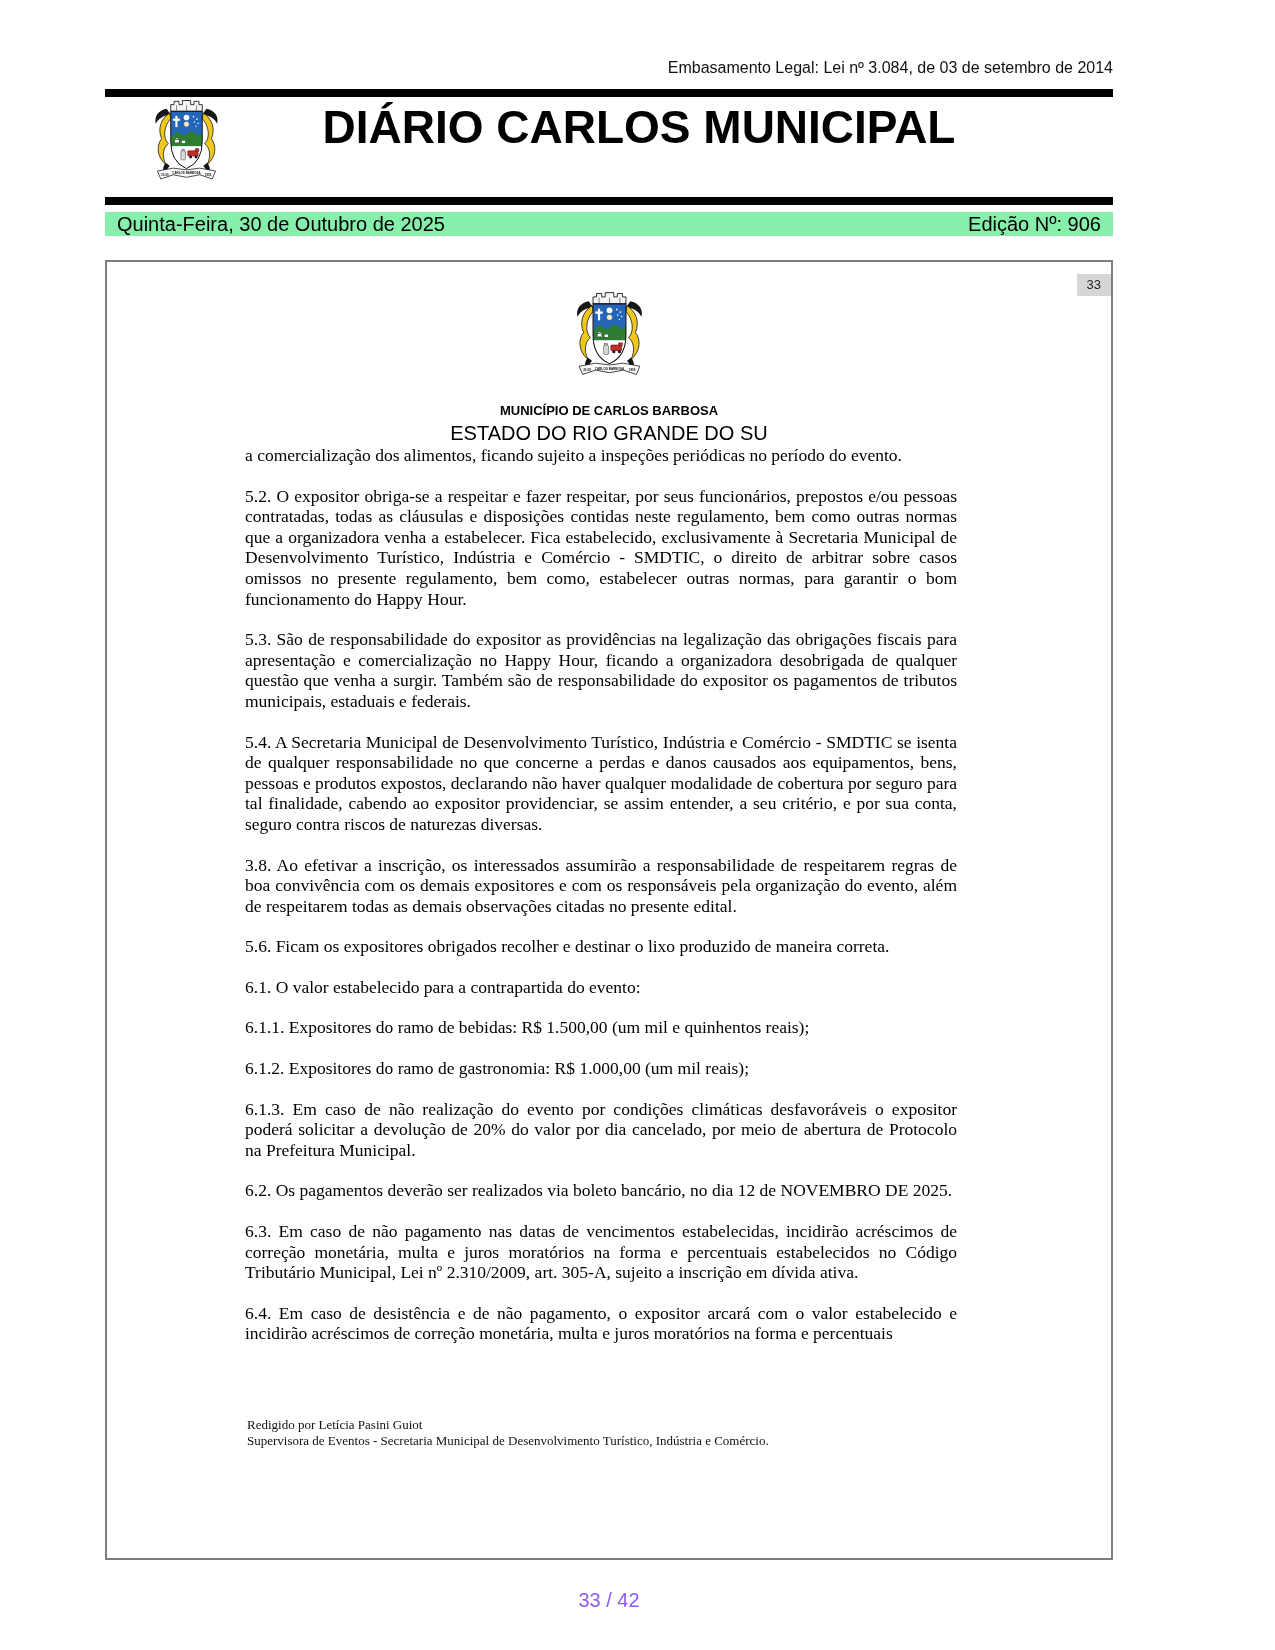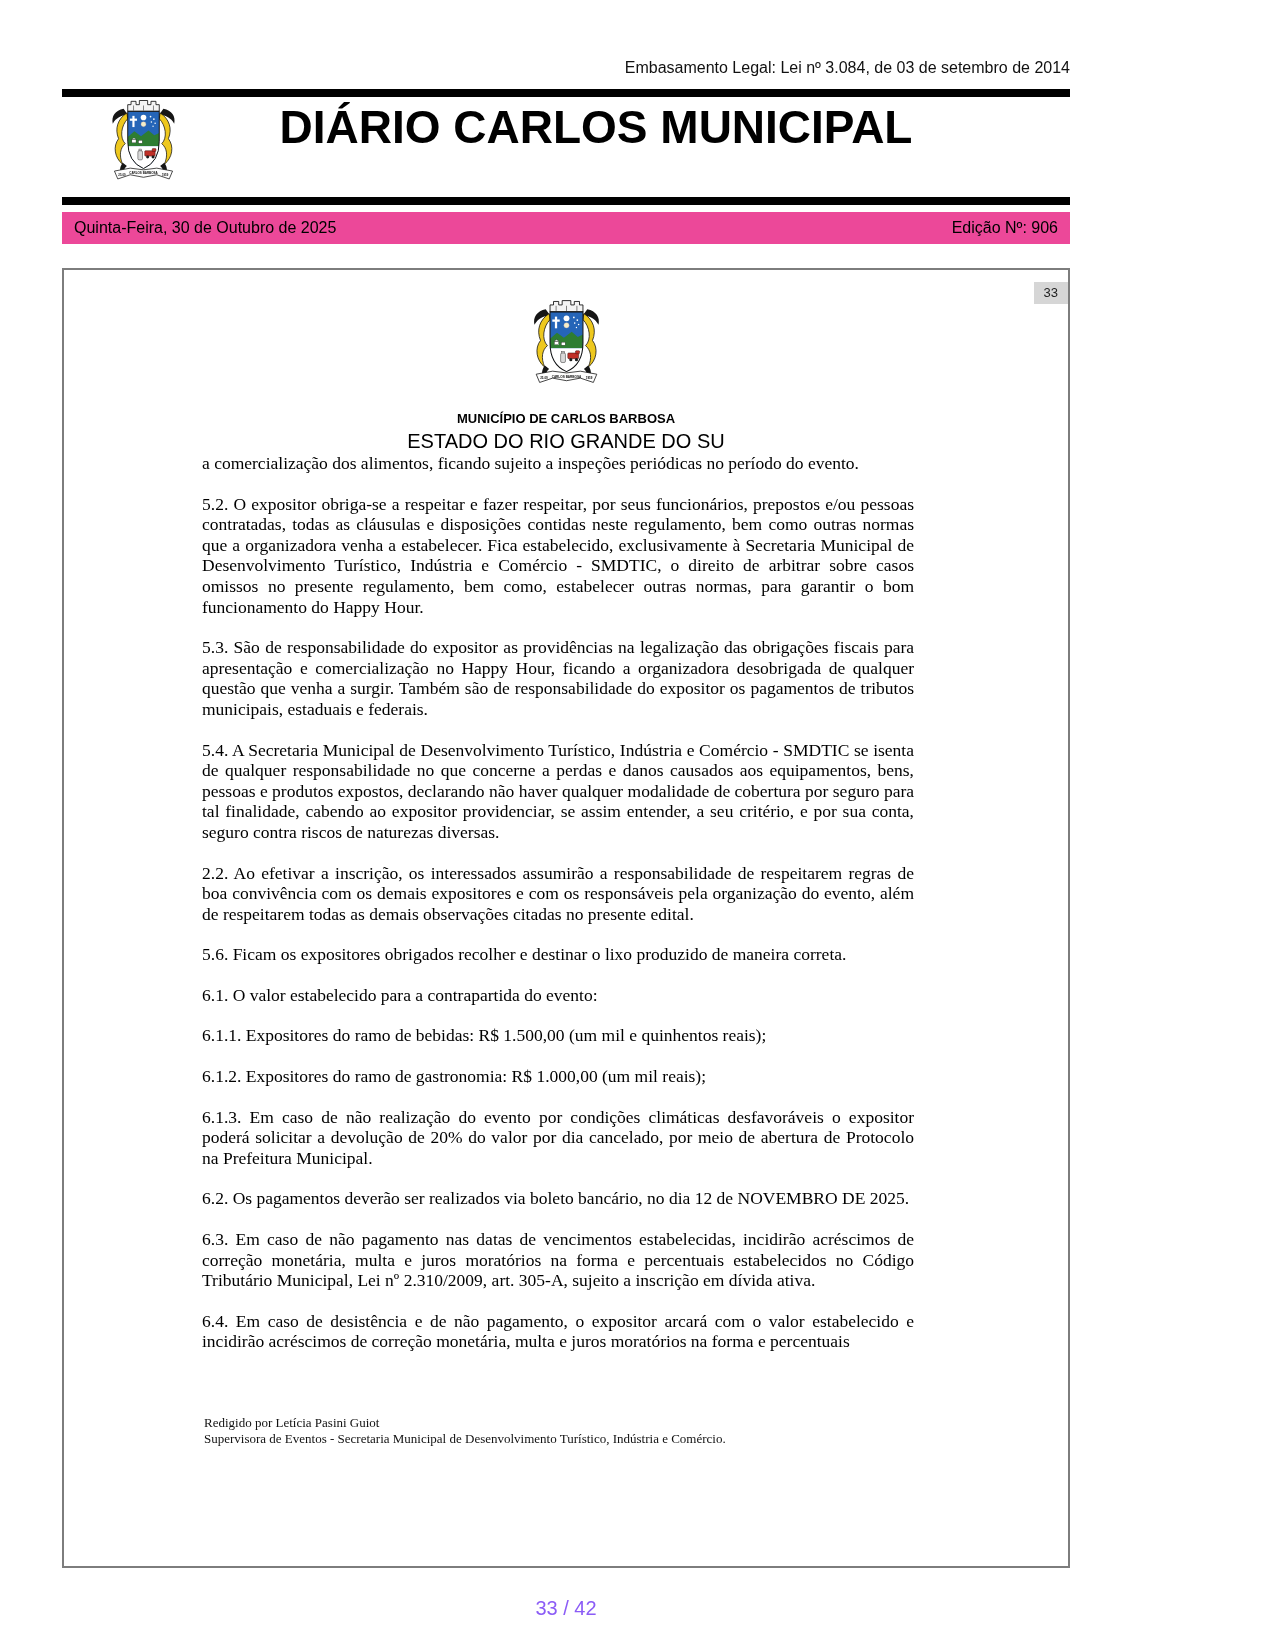--- a/index.html
+++ b/index.html
@@ -1,49 +1,49 @@
 <!DOCTYPE html>
 <html><head>
 <meta charset="utf-8">
 <style>
   html,body{margin:0;padding:0;background:#ffffff;}
   body{width:1275px;height:1650px;position:relative;font-family:"Liberation Sans",sans-serif;color:#000;overflow:hidden;}
-  .content-col{width:1008px;margin-left:62px;}
+  .content-col{width:1008px;margin-left:105px;}
 
   
   .legal-line{padding-top:58px;text-align:right;font-size:16px;line-height:20px;color:#111;}
 
   
   .black-rule{height:8px;background:#000;margin-top:11px;}
   .black-rule.second{margin-top:0;}
 
   
   .masthead{position:relative;height:96px;text-align:center;padding-top:4px;}
   .masthead .logo-wrap{position:absolute;left:40px;top:1px;}
   .mast-title{font-size:46px;font-weight:bold;line-height:52px;letter-spacing:0px;padding-left:60px;}
   .mast-subtitle{font-size:29px;line-height:33px;padding-left:60px;}
 
   
-  .date-bar{margin-top:7px;height:32px;background:#ec4899;display:flex;justify-content:space-between;align-items:center;font-size:16px;padding:0 12px;box-sizing:border-box;}
+  .date-bar{margin-top:7px;height:24px;background:#86efac;display:flex;justify-content:space-between;align-items:center;font-size:20px;padding:0 12px;box-sizing:border-box;}
 
   
   .page-box{position:relative;margin-top:24px;height:1300px;background:#fff;border:2px solid #7d7d7d;box-sizing:border-box;}
   .corner-badge{position:absolute;top:12px;right:0;background:#d6d6d6;font-size:13px;line-height:22px;padding:0 10px;color:#222;}
 
   .page-content{padding-top:28px;text-align:center;}
   .muni-title{font-size:13px;font-weight:bold;line-height:22px;margin-top:9px;}
   .muni-subtitle{font-size:20px;line-height:22px;}
 
   
   .body-text{font-family:"Liberation Serif",serif;font-size:17.5px;line-height:20.6px;text-align:justify;padding:1px 154px 0 138px;}
   .body-text p{margin:0 0 20px 0;}
   .body-text p.bold-head{font-weight:bold;}
 
   
-  .signature{position:absolute;left:140px;bottom:120px;text-align:left;font-family:"Liberation Serif",serif;font-size:13px;line-height:15.5px;color:#111;}
+  .signature{position:absolute;left:140px;bottom:110px;text-align:left;font-family:"Liberation Serif",serif;font-size:13px;line-height:15.5px;color:#111;}
 
   
   .page-indicator{margin-top:29px;text-align:center;font-size:20px;color:#8b5cf6;}
 
   svg text{font-family:"Liberation Sans",sans-serif;font-weight:bold;}
 </style>
 </head>
 <body>
 
 <svg width="0" height="0" style="position:absolute" aria-hidden="true">
@@ -132,21 +132,21 @@
           </svg>
       </span>
       <div class="muni-title">MUNICÍPIO DE CARLOS BARBOSA</div>
       <div class="muni-subtitle">ESTADO DO RIO GRANDE DO SU</div>
 
       <div class="body-text">
         <p>a comercialização dos alimentos, ficando sujeito a inspeções periódicas no período do evento.</p>
         <p>5.2. O expositor obriga-se a respeitar e fazer respeitar, por seus funcionários, prepostos e/ou pessoas contratadas, todas as cláusulas e disposições contidas neste regulamento, bem como outras normas que a organizadora venha a estabelecer. Fica estabelecido, exclusivamente à Secretaria Municipal de Desenvolvimento Turístico, Indústria e Comércio - SMDTIC, o direito de arbitrar sobre casos omissos no presente regulamento, bem como, estabelecer outras normas, para garantir o bom funcionamento do Happy Hour.</p>
         <p>5.3. São de responsabilidade do expositor as providências na legalização das obrigações fiscais para apresentação e comercialização no Happy Hour, ficando a organizadora desobrigada de qualquer questão que venha a surgir. Também são de responsabilidade do expositor os pagamentos de tributos municipais, estaduais e federais.</p>
         <p>5.4. A Secretaria Municipal de Desenvolvimento Turístico, Indústria e Comércio - SMDTIC se isenta de qualquer responsabilidade no que concerne a perdas e danos causados aos equipamentos, bens, pessoas e produtos expostos, declarando não haver qualquer modalidade de cobertura por seguro para tal finalidade, cabendo ao expositor providenciar, se assim entender, a seu critério, e por sua conta, seguro contra riscos de naturezas diversas.</p>
-        <p>2.2. Ao efetivar a inscrição, os interessados assumirão a responsabilidade de respeitarem regras de boa convivência com os demais expositores e com os responsáveis pela organização do evento, além de respeitarem todas as demais observações citadas no presente edital.</p>
+        <p>3.8. Ao efetivar a inscrição, os interessados assumirão a responsabilidade de respeitarem regras de boa convivência com os demais expositores e com os responsáveis pela organização do evento, além de respeitarem todas as demais observações citadas no presente edital.</p>
         <p>5.6. Ficam os expositores obrigados recolher e destinar o lixo produzido de maneira correta.</p>
         <p>6.1. O valor estabelecido para a contrapartida do evento:</p>
         <p>6.1.1. Expositores do ramo de bebidas: R$ 1.500,00 (um mil e quinhentos reais);</p>
         <p>6.1.2. Expositores do ramo de gastronomia: R$ 1.000,00 (um mil reais);</p>
         <p>6.1.3. Em caso de não realização do evento por condições climáticas desfavoráveis o expositor poderá solicitar a devolução de 20% do valor por dia cancelado, por meio de abertura de Protocolo na Prefeitura Municipal.</p>
         <p>6.2. Os pagamentos deverão ser realizados via boleto bancário, no dia 12 de NOVEMBRO DE 2025.</p>
         <p>6.3. Em caso de não pagamento nas datas de vencimentos estabelecidas, incidirão acréscimos de correção monetária, multa e juros moratórios na forma e percentuais estabelecidos no Código Tributário Municipal, Lei nº 2.310/2009, art. 305-A, sujeito a inscrição em dívida ativa.</p>
         <p>6.4. Em caso de desistência e de não pagamento, o expositor arcará com o valor estabelecido e incidirão acréscimos de correção monetária, multa e juros moratórios na forma e percentuais</p>
       </div>
     </div>

